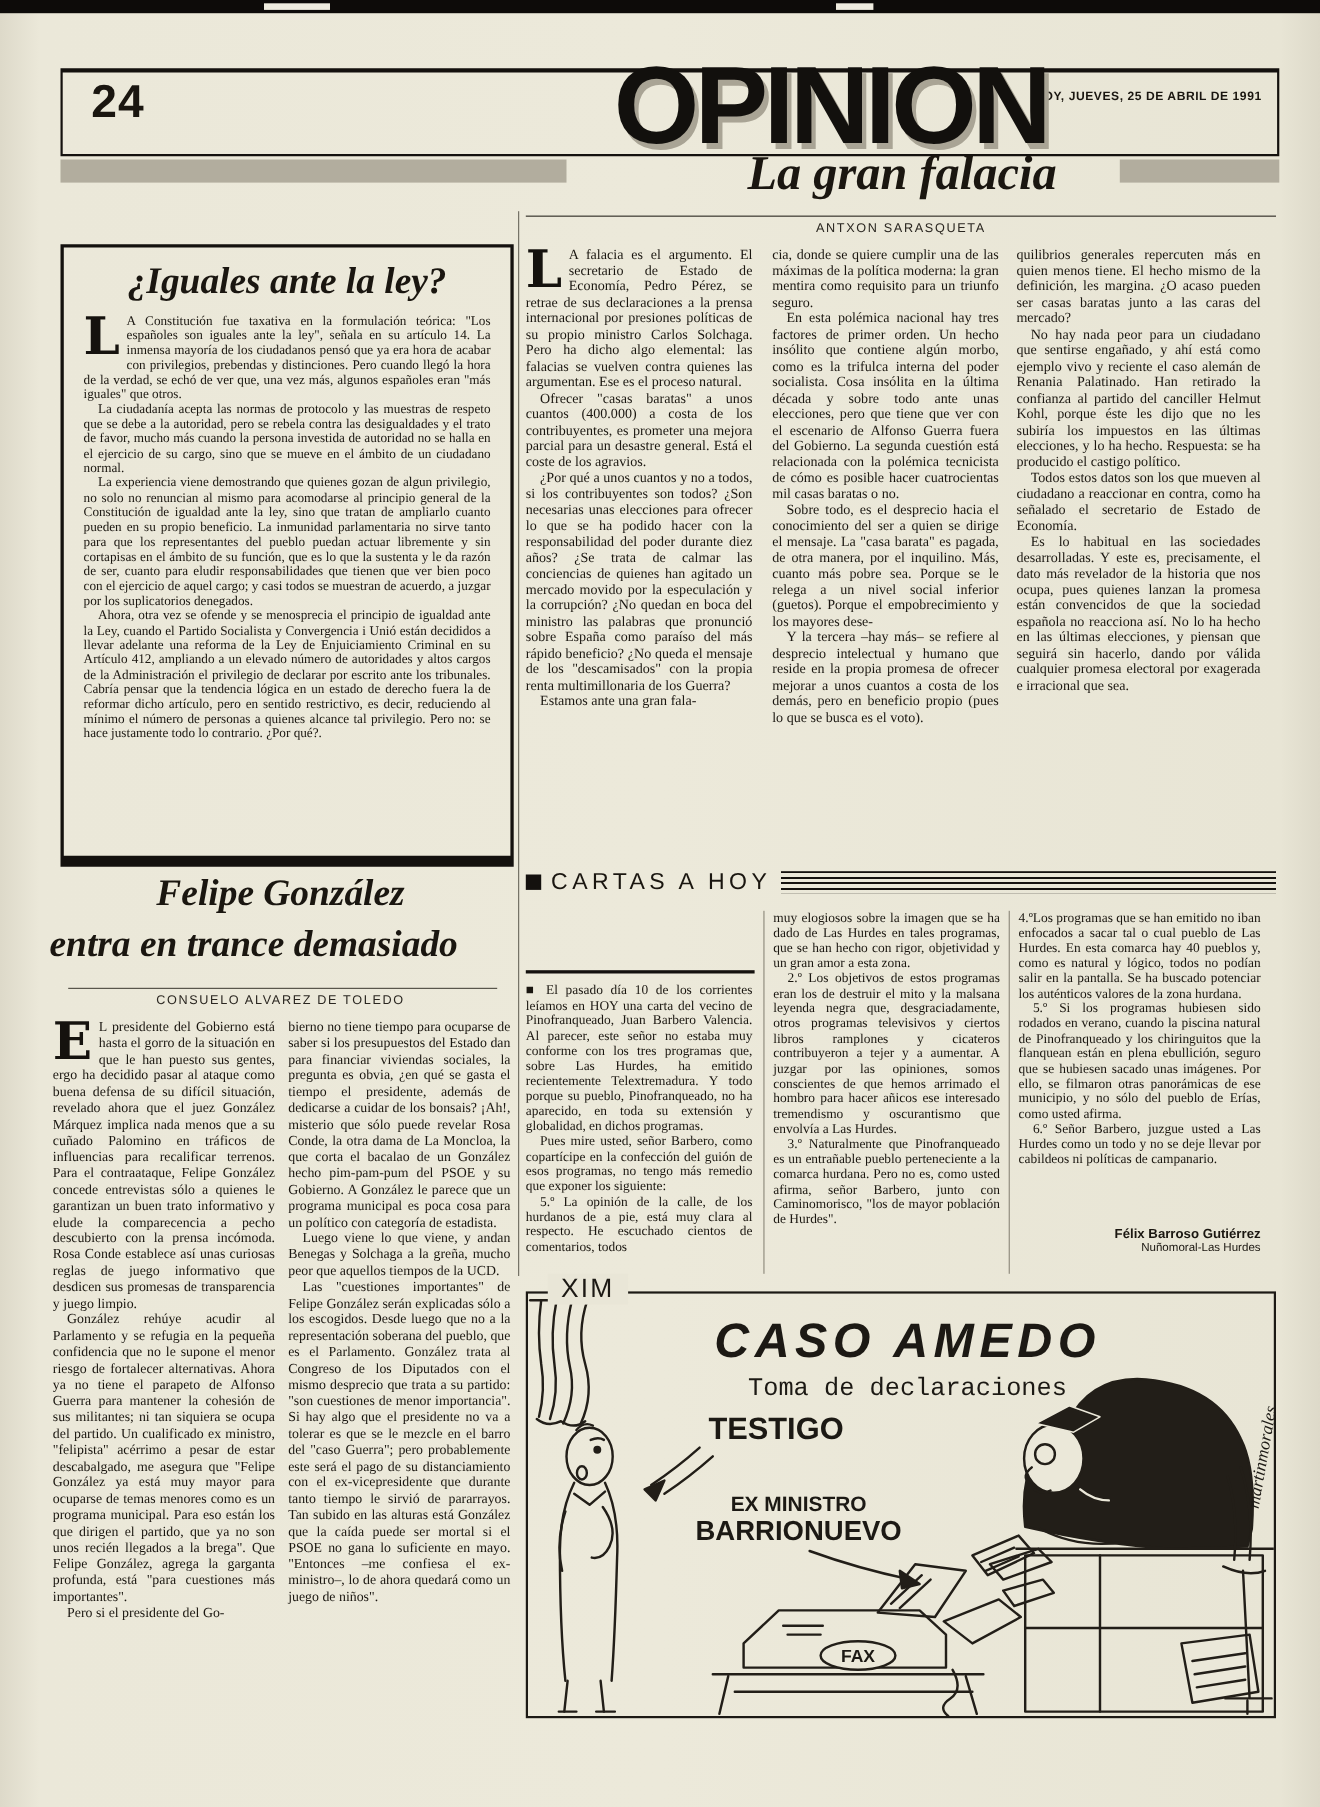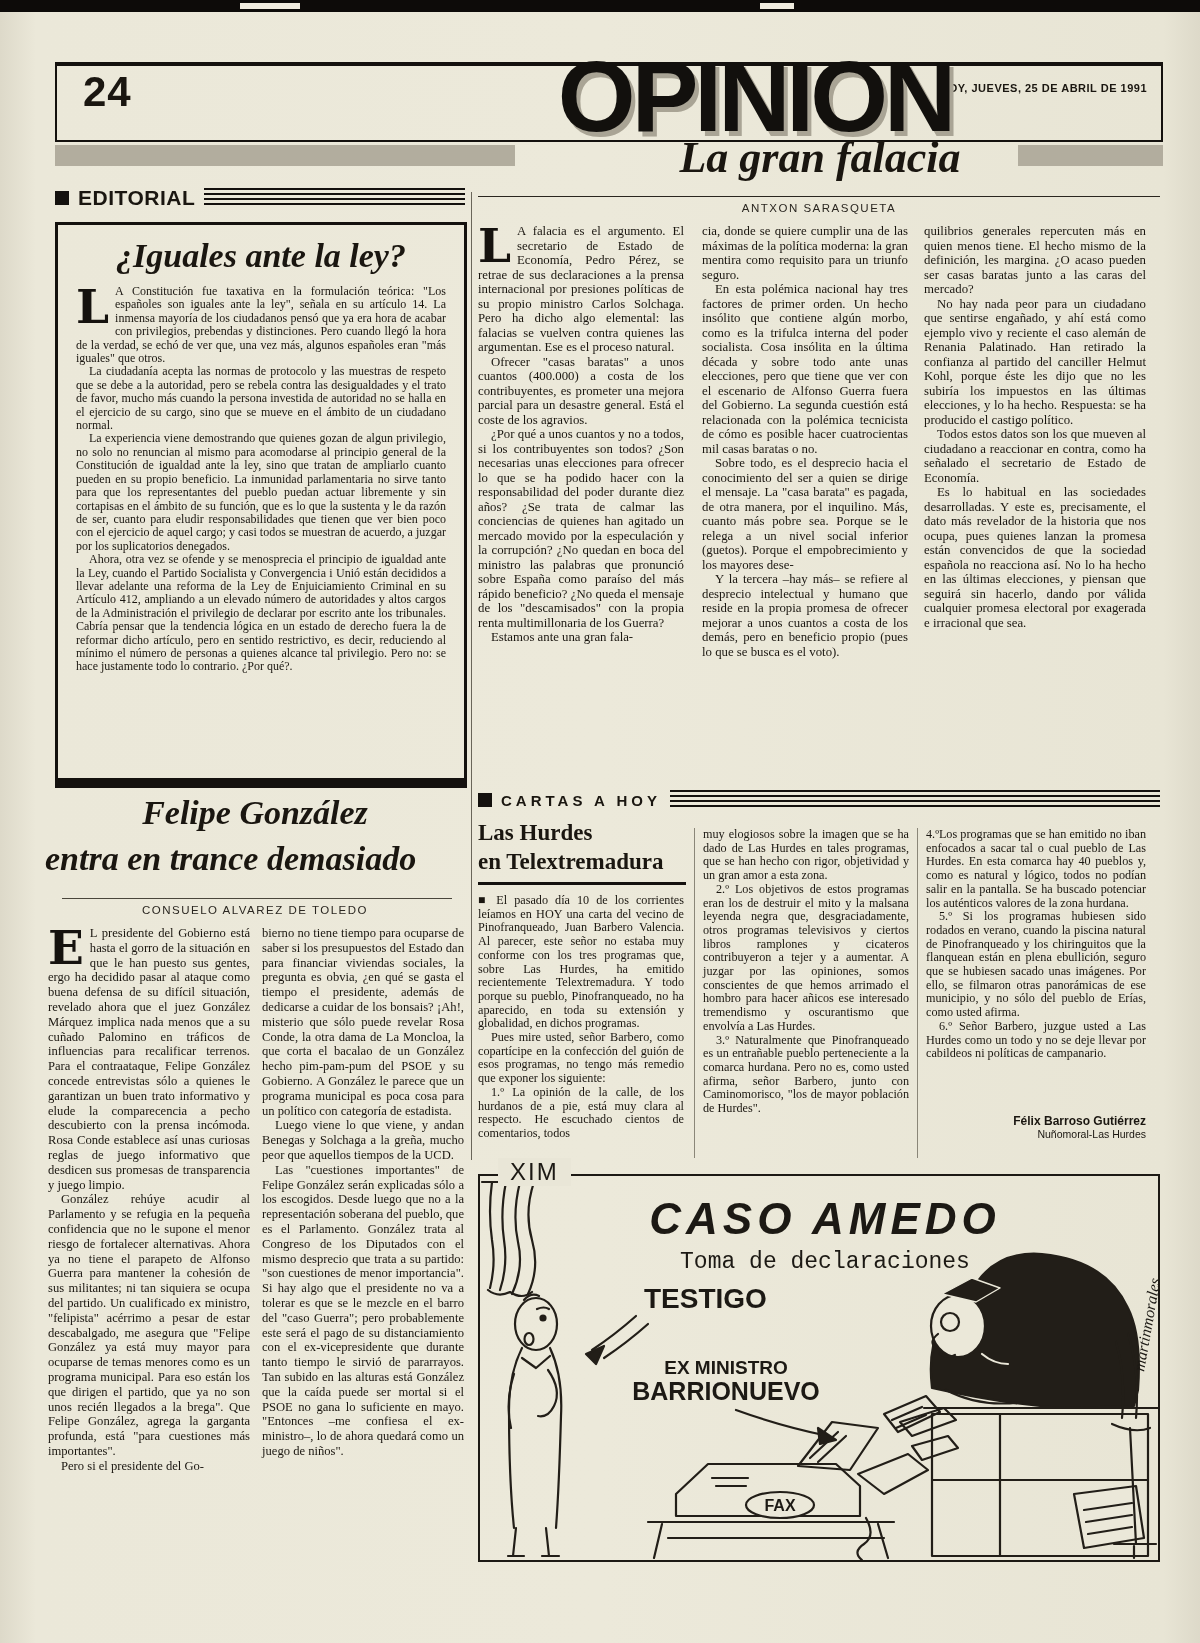--- a/index.html
+++ b/index.html
@@ -23,21 +23,21 @@
   .band-l{left:55px;width:460px;}
   .band-r{left:1018px;width:145px;}
 
   
   .label-row{position:absolute;display:flex;align-items:center;gap:9px;}
   .sq{width:14px;height:14px;background:#14110e;flex:0 0 auto;}
   .rule-fill{flex:1;height:20px;background:repeating-linear-gradient(to bottom,#14110e 0 2px,transparent 2px 5px);}
   .ed-label{left:55px;top:186px;width:410px;}
   .ed-label .lbl{font-family:"Liberation Sans",sans-serif;font-weight:bold;font-size:21px;letter-spacing:.5px;}
   .cartas-label{left:478px;top:790px;width:682px;}
-  .cartas-label .lbl{font-family:"Liberation Sans",sans-serif;font-weight:700;font-size:15px;letter-spacing:4px;}
+  .cartas-label .lbl{font-family:"Liberation Sans",sans-serif;font-weight:400;font-size:21px;letter-spacing:4px;}
 
   
   .ed-box{position:absolute;left:55px;top:222px;width:412px;height:566px;
         border:3px solid #14110e;border-bottom-width:10px;box-sizing:border-box;overflow:hidden;}
   .ed-box h2{margin:12px 8px 10px;text-align:center;font-style:italic;font-weight:bold;font-size:34px;}
   .ed-body{margin:0 18px;font-size:12px;line-height:13.4px;text-align:justify;}
 
   .par{margin:0;}
   .par + .par{text-indent:13px;}
   .dropcap::first-letter{float:left;font-family:"DejaVu Serif",serif;font-weight:bold;
@@ -103,25 +103,20 @@
   </div>
 
   <div class="hbox">
     <div class="pagenum">24</div>
     <div class="dateline">HOY, JUEVES, 25 DE ABRIL DE 1991</div>
   </div>
   <div class="band band-l"></div>
   <div class="band band-r"></div>
   <h1 class="opinion">OPINION</h1>
 
-  <div class="label-row ed-label">
-    <span class="sq"></span>
-    <span class="lbl">EDITORIAL</span>
-    <span class="rule-fill"></span>
-  </div>
   <section class="ed-box">
     <h2>¿Iguales ante la ley?</h2>
     <div class="ed-body">
         <p class="par dropcap">LA Constitución fue taxativa en la formulación teórica: "Los españoles son iguales ante la ley", señala en su artículo 14. La inmensa mayoría de los ciudadanos pensó que ya era hora de acabar con privilegios, prebendas y distinciones. Pero cuando llegó la hora de la verdad, se echó de ver que, una vez más, algunos españoles eran "más iguales" que otros.</p>
         <p class="par">La ciudadanía acepta las normas de protocolo y las muestras de respeto que se debe a la autoridad, pero se rebela contra las desigualdades y el trato de favor, mucho más cuando la persona investida de autoridad no se halla en el ejercicio de su cargo, sino que se mueve en el ámbito de un ciudadano normal.</p>
         <p class="par">La experiencia viene demostrando que quienes gozan de algun privilegio, no solo no renuncian al mismo para acomodarse al principio general de la Constitución de igualdad ante la ley, sino que tratan de ampliarlo cuanto pueden en su propio beneficio. La inmunidad parlamentaria no sirve tanto para que los representantes del pueblo puedan actuar libremente y sin cortapisas en el ámbito de su función, que es lo que la sustenta y le da razón de ser, cuanto para eludir responsabilidades que tienen que ver bien poco con el ejercicio de aquel cargo; y casi todos se muestran de acuerdo, a juzgar por los suplicatorios denegados.</p>
         <p class="par">Ahora, otra vez se ofende y se menosprecia el principio de igualdad ante la Ley, cuando el Partido Socialista y Convergencia i Unió están decididos a llevar adelante una reforma de la Ley de Enjuiciamiento Criminal en su Artículo 412, ampliando a un elevado número de autoridades y altos cargos de la Administración el privilegio de declarar por escrito ante los tribunales. Cabría pensar que la tendencia lógica en un estado de derecho fuera la de reformar dicho artículo, pero en sentido restrictivo, es decir, reduciendo al mínimo el número de personas a quienes alcance tal privilegio. Pero no: se hace justamente todo lo contrario. ¿Por qué?.</p>
       </div>
   </section>
 
@@ -162,29 +157,27 @@
       <p class="par">bierno no tiene tiempo para ocuparse de saber si los presupuestos del Estado dan para financiar viviendas sociales, la pregunta es obvia, ¿en qué se gasta el tiempo el presidente, además de dedicarse a cuidar de los bonsais? ¡Ah!, misterio que sólo puede revelar Rosa Conde, la otra dama de La Moncloa, la que corta el bacalao de un González hecho pim-pam-pum del PSOE y su Gobierno. A González le parece que un programa municipal es poca cosa para un político con categoría de estadista.</p>
       <p class="par">Luego viene lo que viene, y andan Benegas y Solchaga a la greña, mucho peor que aquellos tiempos de la UCD.</p>
       <p class="par">Las "cuestiones importantes" de Felipe González serán explicadas sólo a los escogidos. Desde luego que no a la representación soberana del pueblo, que es el Parlamento. González trata al Congreso de los Diputados con el mismo desprecio que trata a su partido: "son cuestiones de menor importancia". Si hay algo que el presidente no va a tolerar es que se le mezcle en el barro del "caso Guerra"; pero probablemente este será el pago de su distanciamiento con el ex-vicepresidente que durante tanto tiempo le sirvió de pararrayos. Tan subido en las alturas está González que la caída puede ser mortal si el PSOE no gana lo suficiente en mayo. "Entonces –me confiesa el ex-ministro–, lo de ahora quedará como un juego de niños".</p>
     </div>
 
   <div class="label-row cartas-label">
     <span class="sq"></span>
     <span class="lbl">CARTAS A HOY</span>
     <span class="rule-fill"></span>
   </div>
-  <h3 class="letter-title"><span>Las Hurdes</span><br>
-    <span>en Telextremadura</span></h3>
   <div class="letter-rule"></div>
   <div class="col-rule-a"></div>
   <div class="col-rule-b"></div>
   <div class="newscol let-col let-c1">
       <p class="par">■ El pasado día 10 de los corrientes leíamos en HOY una carta del vecino de Pinofranqueado, Juan Barbero Valencia. Al parecer, este señor no estaba muy conforme con los tres programas que, sobre Las Hurdes, ha emitido recientemente Telextremadura. Y todo porque su pueblo, Pinofranqueado, no ha aparecido, en toda su extensión y globalidad, en dichos programas.</p>
       <p class="par">Pues mire usted, señor Barbero, como copartícipe en la confección del guión de esos programas, no tengo más remedio que exponer los siguiente:</p>
-      <p class="par">1.º La opinión de la calle, de los hurdanos de a pie, está muy clara al respecto. He escuchado cientos de comentarios, todos</p>
+      <p class="par">5.º La opinión de la calle, de los hurdanos de a pie, está muy clara al respecto. He escuchado cientos de comentarios, todos</p>
     </div>
   <div class="newscol let-col let-c2">
       <p class="par">muy elogiosos sobre la imagen que se ha dado de Las Hurdes en tales programas, que se han hecho con rigor, objetividad y un gran amor a esta zona.</p>
       <p class="par">2.º Los objetivos de estos programas eran los de destruir el mito y la malsana leyenda negra que, desgraciadamente, otros programas televisivos y ciertos libros ramplones y cicateros contribuyeron a tejer y a aumentar. A juzgar por las opiniones, somos conscientes de que hemos arrimado el hombro para hacer añicos ese interesado tremendismo y oscurantismo que envolvía a Las Hurdes.</p>
       <p class="par">3.º Naturalmente que Pinofranqueado es un entrañable pueblo perteneciente a la comarca hurdana. Pero no es, como usted afirma, señor Barbero, junto con Caminomorisco, "los de mayor población de Hurdes".</p>
     </div>
   <div class="newscol let-col let-c3">
   <p class="par">4.ºLos programas que se han emitido no iban enfocados a sacar tal o cual pueblo de Las Hurdes. En esta comarca hay 40 pueblos y, como es natural y lógico, todos no podían salir en la pantalla. Se ha buscado potenciar los auténticos valores de la zona hurdana.</p>
       <p class="par">5.º Si los programas hubiesen sido rodados en verano, cuando la piscina natural de Pinofranqueado y los chiringuitos que la flanquean están en plena ebullición, seguro que se hubiesen sacado unas imágenes. Por ello, se filmaron otras panorámicas de ese municipio, y no sólo del pueblo de Erías, como usted afirma.</p>
       <p class="par">6.º Señor Barbero, juzgue usted a Las Hurdes como un todo y no se deje llevar por cabildeos ni políticas de campanario.</p>

